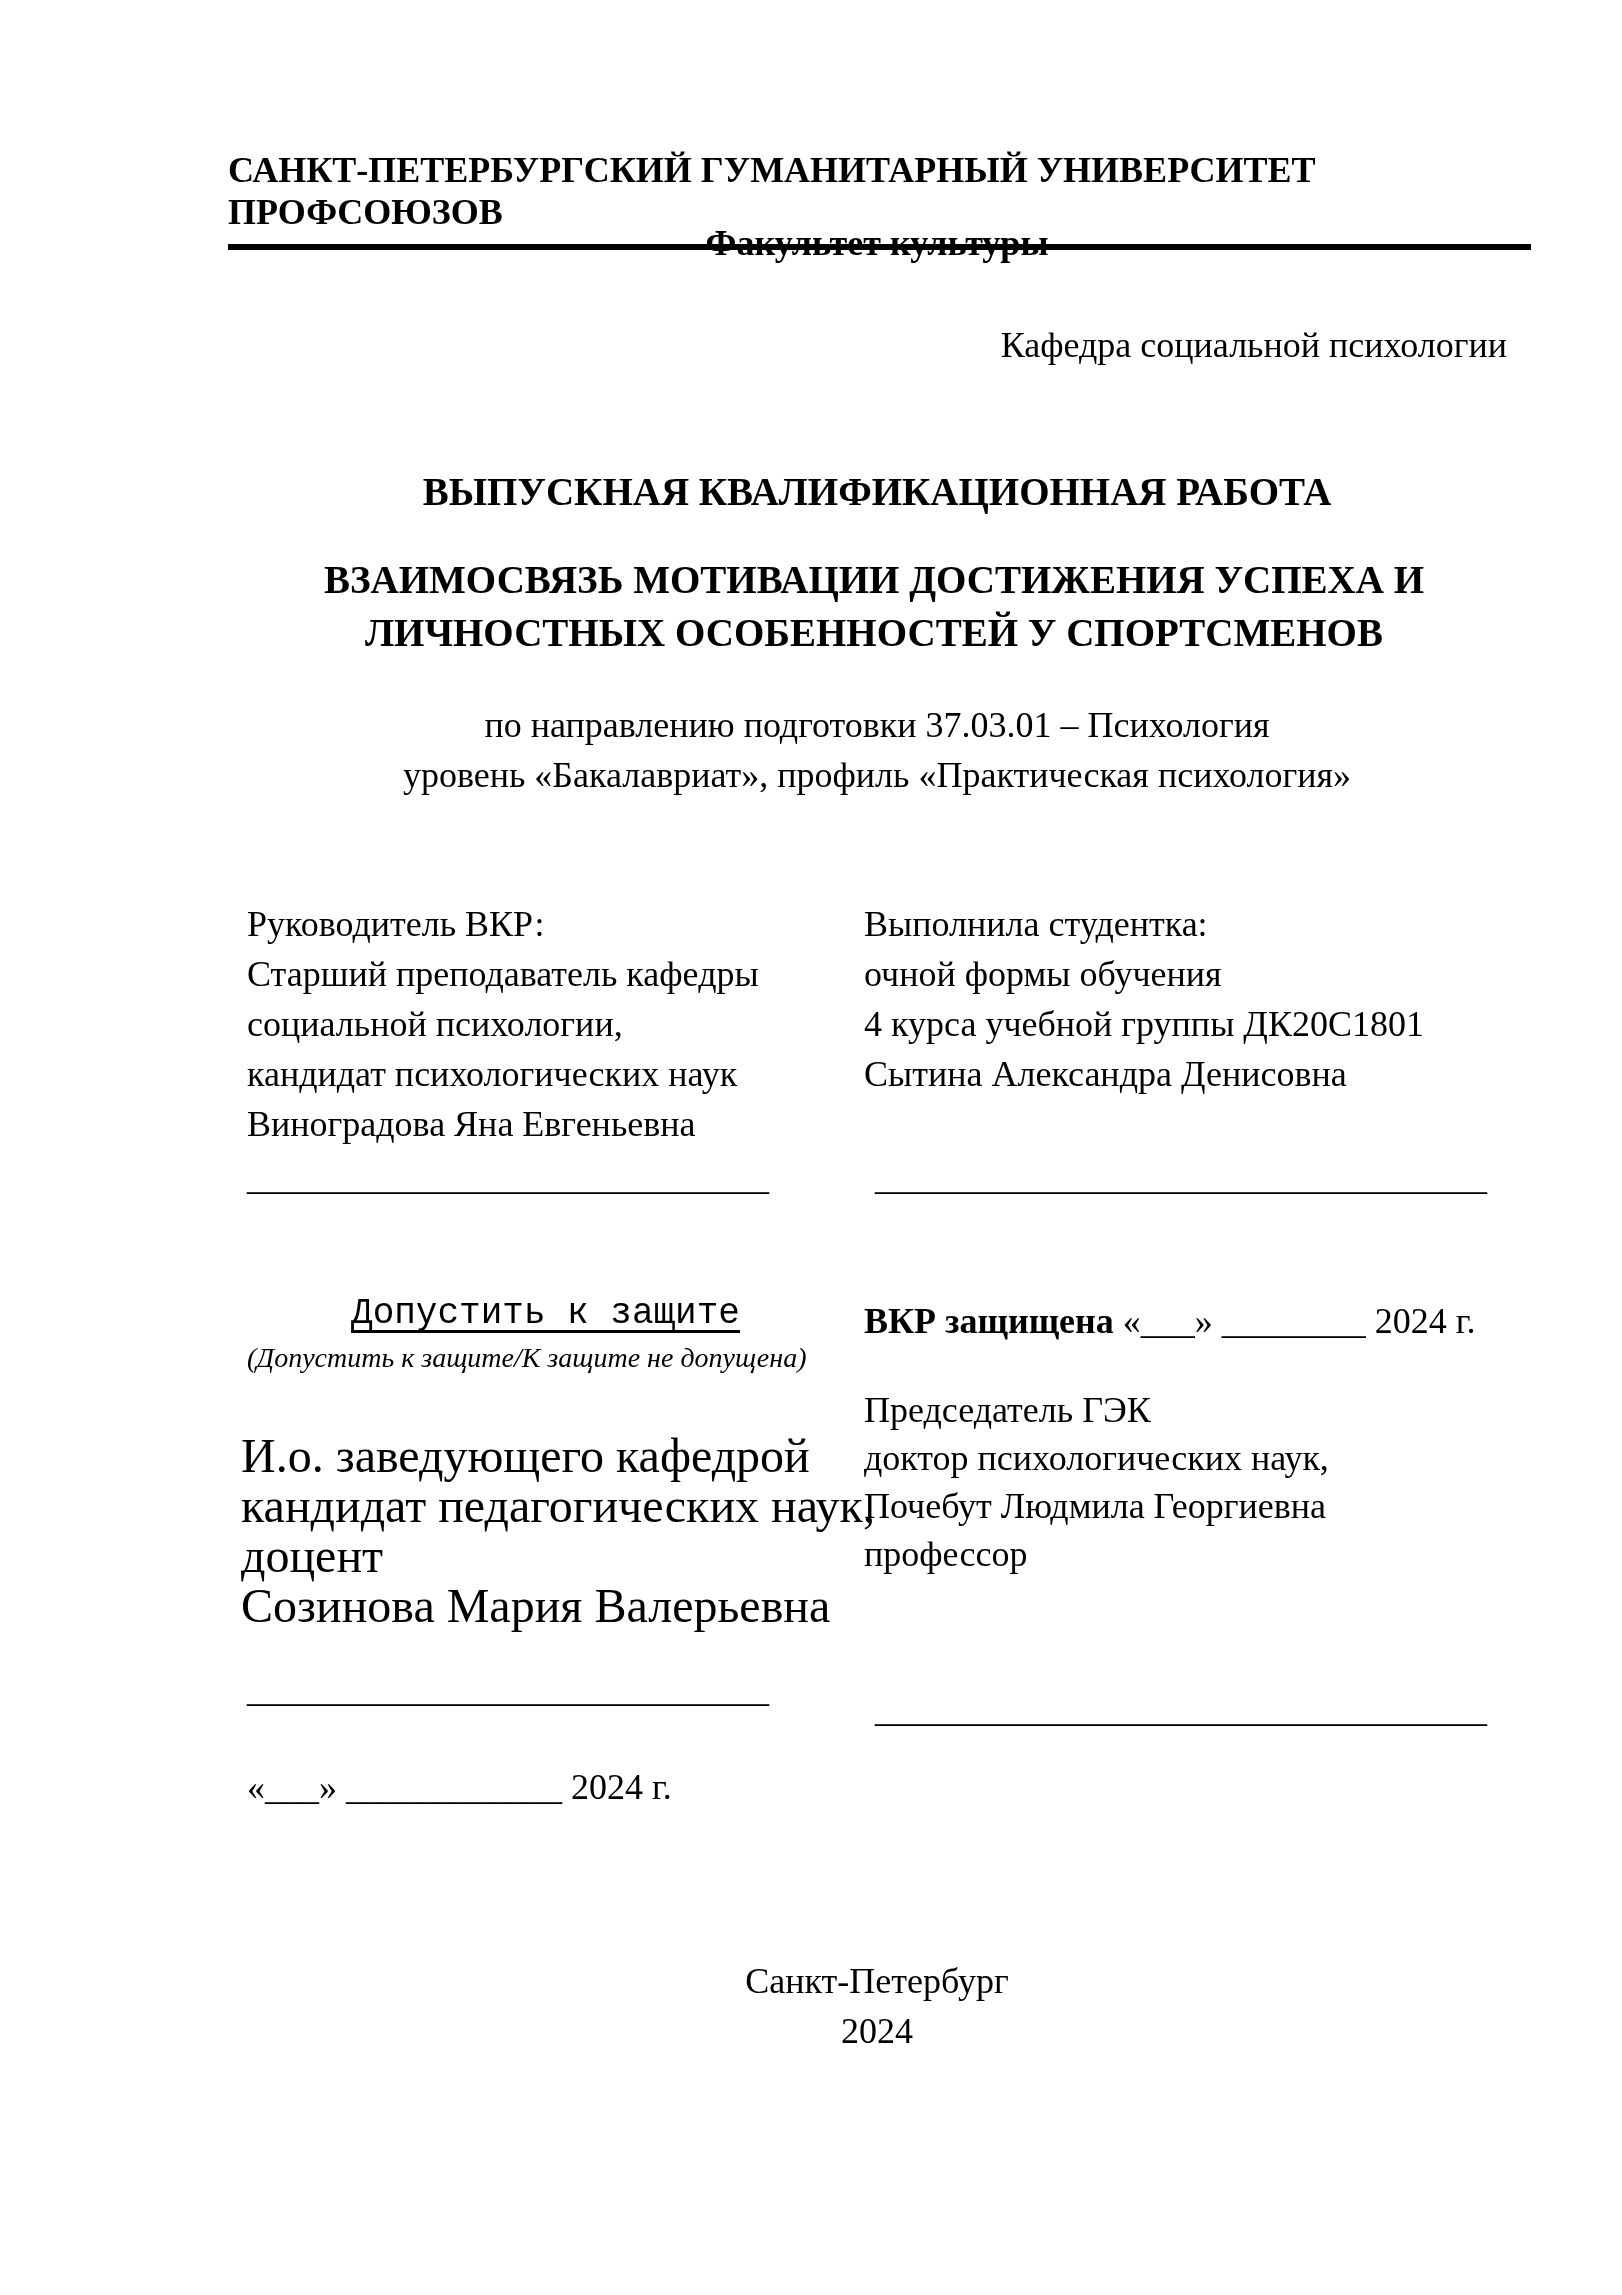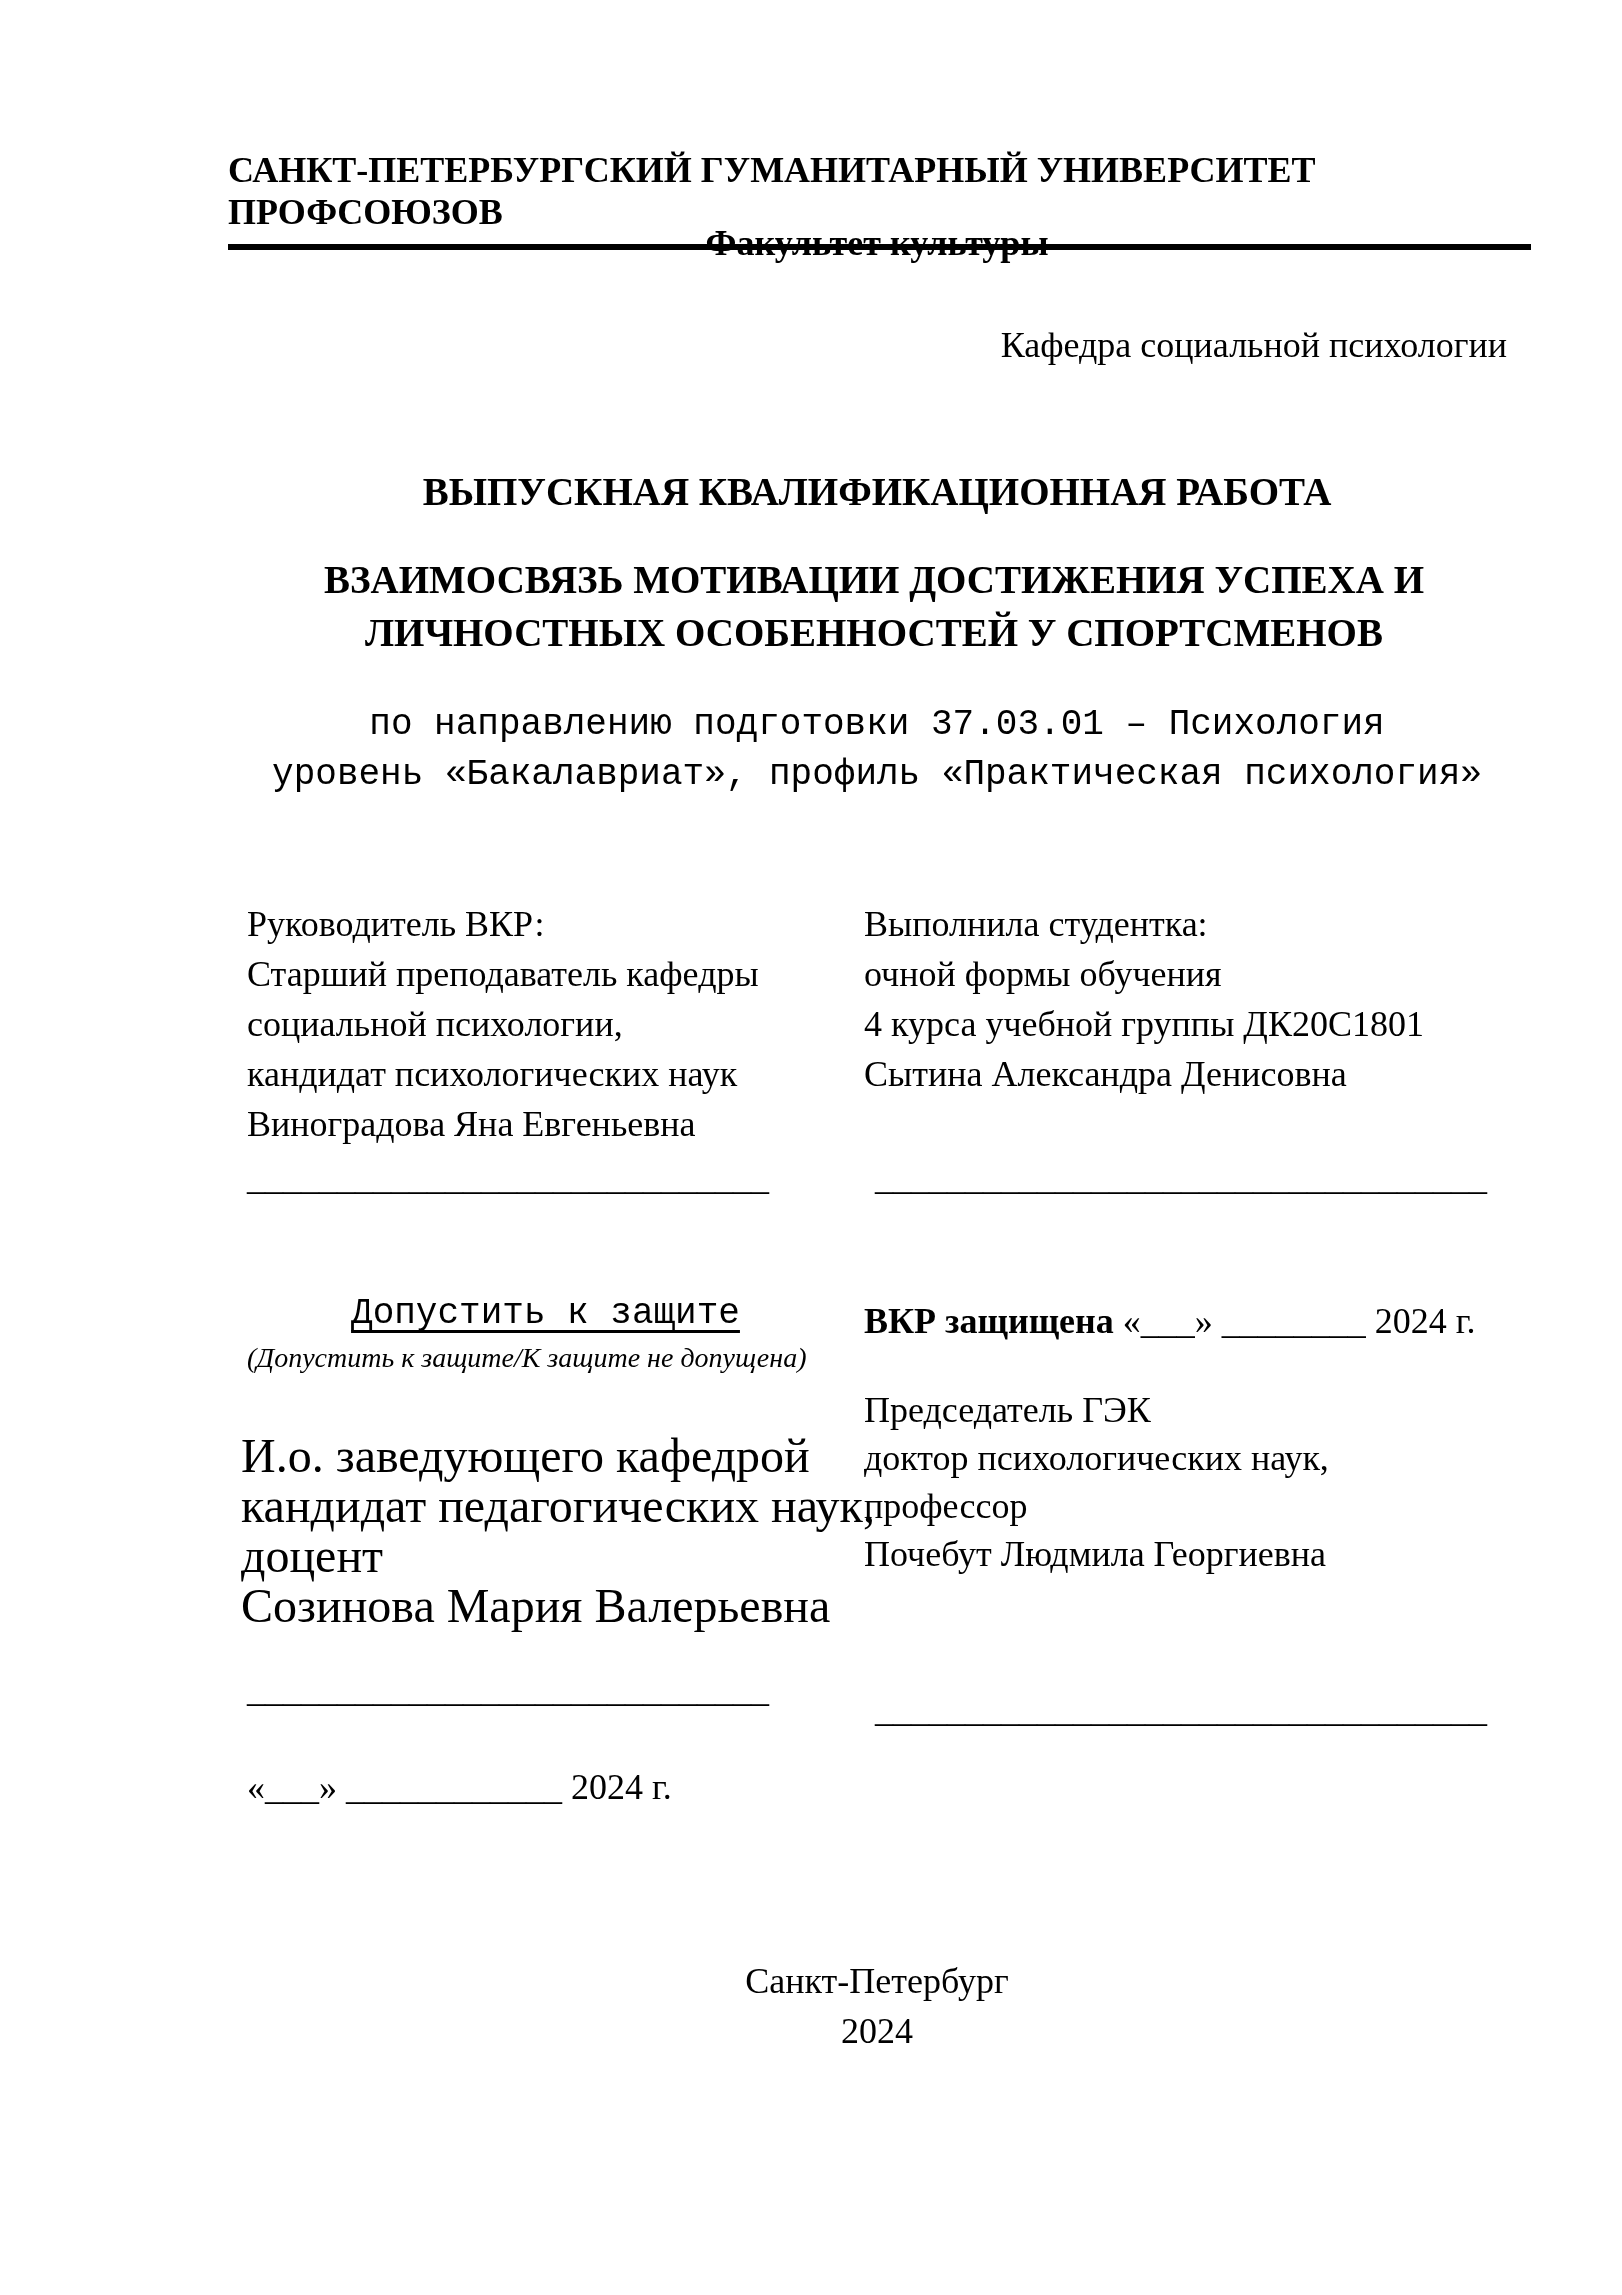--- a/index.html
+++ b/index.html
@@ -47,21 +47,21 @@
   }
   .thesis-title {
     left: 244px; top: 553px; width: 1260px;
     text-align: center;
     font-weight: bold;
     font-size: 39px; line-height: 53px;
   }
   .program {
     left: 247px; top: 700px; width: 1260px;
     text-align: center;
-    font-size: 36px; line-height: 50px; font-family: Liberation Mono, monospace;
+    font-size: 36px; line-height: 50px;
   }
 
   
   .supervisor {
     left: 247px; top: 899px; width: 581px;
     font-size: 36px; line-height: 50px;
     white-space: nowrap;
   }
   .student {
     left: 864px; top: 899px; width: 675px;
@@ -170,22 +170,22 @@
   </div>
   <div class="abs sig sig-admission">_____________________________</div>
   <div class="abs date-line">«___» ____________ 2024 г.</div>
 
   <div class="abs defense-line1">
     <span class="b">ВКР защищена</span><span> «___» ________ 2024 г.</span>
   </div>
   <div class="abs defense-lines">
     <div>Председатель ГЭК</div>
     <div>доктор психологических наук,</div>
+    <div>Почебут Людмила Георгиевна</div>
     <div>профессор</div>
-    <div>Почебут Людмила Георгиевна</div>
   </div>
   <div class="abs sig sig-defense">__________________________________</div>
 
   <div class="abs footer">
     <div>Санкт-Петербург</div>
     <div>2024</div>
   </div>
 
 </div>
 

